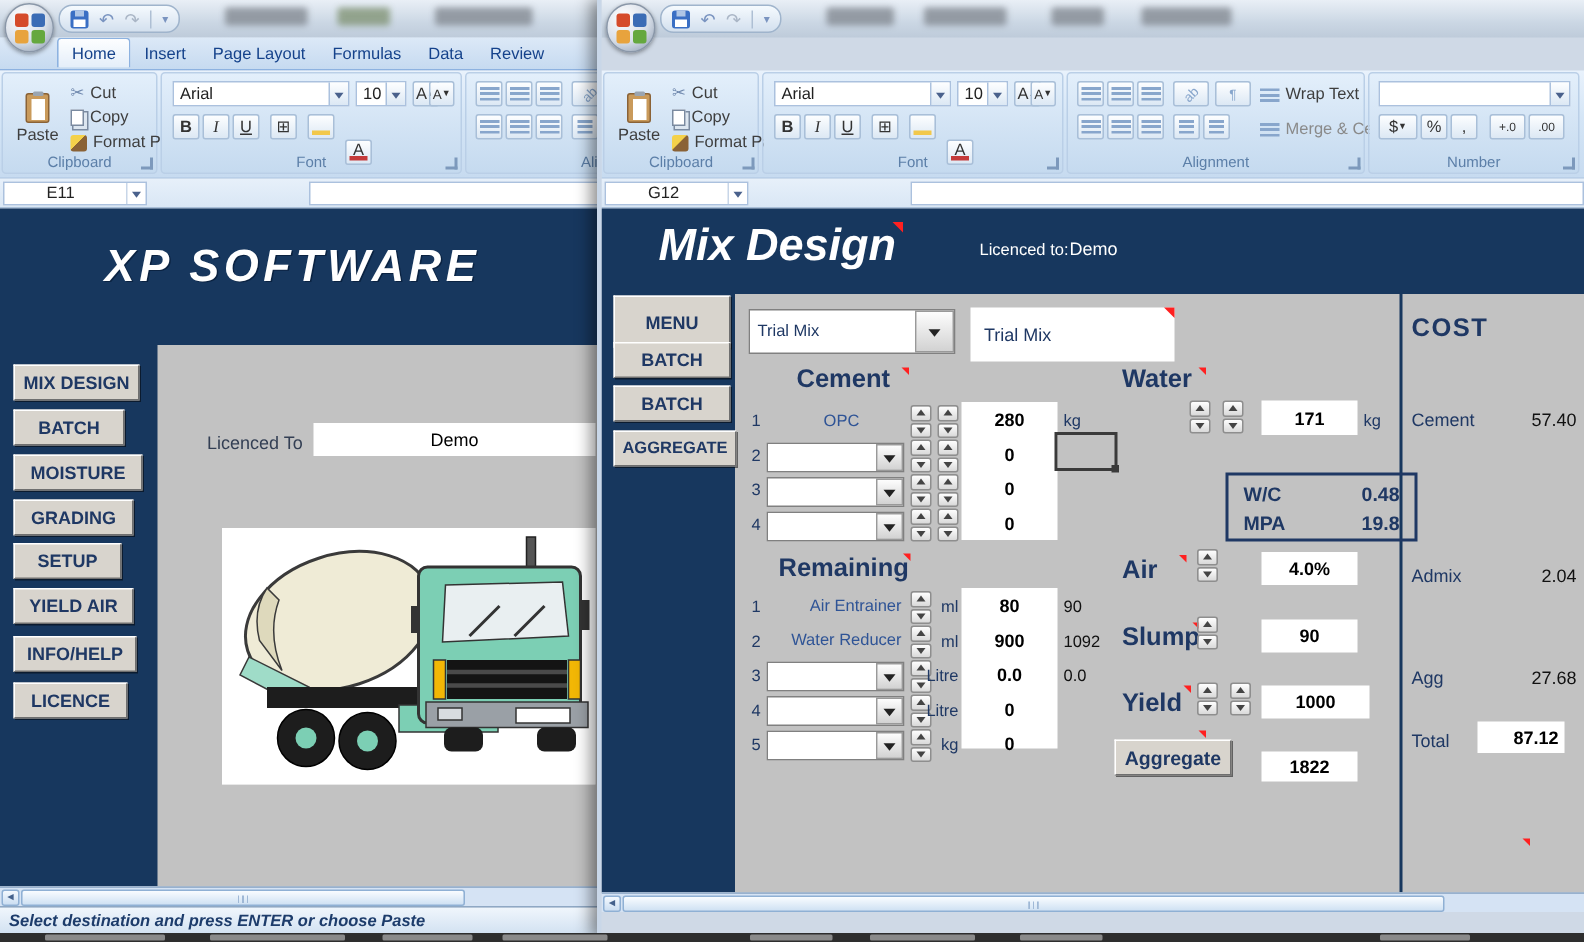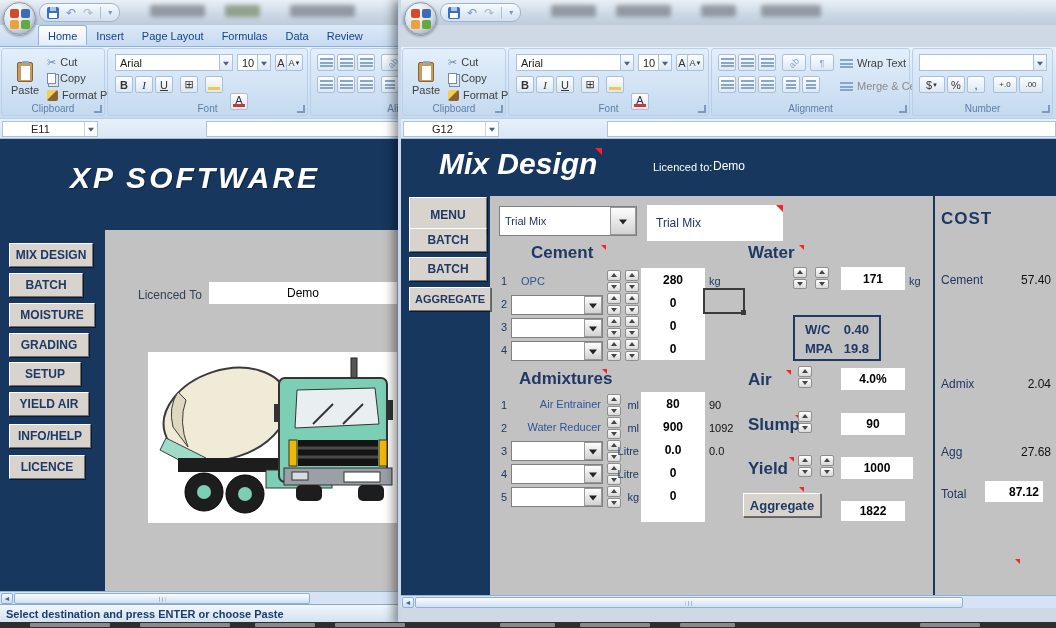--- a/index.html
+++ b/index.html
@@ -118,21 +118,21 @@
 
   
   .hscroll { position:absolute; left:0; right:0; height:13px; background:#D5E3F4; border-top:1px solid #98B1CE; }
   .harrow { position:absolute; left:1px; top:1px; width:12px; height:11px; background:linear-gradient(#F4F9FE,#CBDEF2);
     border:1px solid #8FB0D4; border-radius:2px; font-size:7px; color:#44618C; display:flex; align-items:center; justify-content:center; }
   .hthumb { position:absolute; top:1px; height:11px; background:linear-gradient(#F9FCFF,#CFE1F3); border:1px solid #8FB0D4; border-radius:2px; }
   .hthumb::after { content:""; position:absolute; left:50%; top:3px; transform:translateX(-50%); width:7px; height:5px;
     background:repeating-linear-gradient(to right,#9FB8D6 0,#9FB8D6 1px,transparent 1px,transparent 3px); }
   .statusbar { position:absolute; left:0; right:0; background:linear-gradient(#F0F6FC,#D3E2F2);
     border-top:1px solid #8FA8C4; font-size:11px; color:#1D3C6B; display:flex; align-items:center; }
-  #winL .hscroll { top:591px; } #winL .statusbar { top:604px; height:18px; padding-left:6px; font-weight:bold; }
+  #winL .hscroll { top:591px; } #winL .statusbar { top:604px; height:18px; padding-left:6px; font-weight:bold;font-style:italic; }
   #winR .hscroll { top:595px; } #winR .statusbar { top:608px; height:17px; }
   .stat-item { padding:0 10px; border-right:1px solid #B9CBDE; height:100%; display:flex; align-items:center; }
 
   
   .brand { position:absolute; color:#fff; font-size:30px; font-style:italic; font-weight:bold; letter-spacing:3px;
     text-align:center; text-shadow:1px 1px 0 #0b2342; }
   .mixtitle { position:absolute; color:#fff; font-size:30px; font-style:italic; font-weight:bold; white-space:nowrap; }
   .wtext { position:absolute; color:#fff; white-space:nowrap; }
   .warn { position:absolute; color:#E00000; font-weight:bold; font-size:12px; text-align:center; }
   .truckbox { position:absolute; background:#fff; }
@@ -480,21 +480,21 @@
       <div class="dd" style="left:98px;top:67px;width:138px;height:30px">
         <span style="font-size:11px;color:#1F3864;align-self:center;padding-left:5px">Trial Mix</span>
         <span class="ddb" style="width:26px"></span>
       </div>
       <div class="vbox" style="left:246px;top:66px;width:136px;height:36px;justify-content:flex-start;padding-left:9px;font-weight:normal;color:#1F3864">Trial Mix</div>
       <span class="cm" style="left:375px;top:66px"></span>
 
       <div class="h1" style="left:130px;top:104px">Cement</div>
       <span class="cm sm" style="left:200px;top:106px"></span>
       <div class="lbl" style="left:100px;top:136px">1</div>
-      <div class="lbl" style="left:120px;top:136px;width:80px;color:#2F5496">OPC</div>
+      <div class="lbl" style="left:120px;top:136px;width:80px;text-align:center;color:#2F5496">OPC</div>
       <div class="spin" style="left:206px;top:131px">
           <b class="u"></b>
           <b class="d"></b>
         </div>
       <div class="spin" style="left:224px;top:131px">
           <b class="u"></b>
           <b class="d"></b>
         </div>
       <div class="lbl" style="left:100px;top:159px">2</div>
       <div class="dd" style="left:110px;top:156px">
@@ -534,21 +534,21 @@
         </div>
       <div class="vcol" style="left:240px;top:129px;height:92px">
         <div class="vrow">280</div>
         <div class="vrow">0</div>
         <div class="vrow">0</div>
         <div class="vrow">0</div>
       </div>
       <div class="lbl" style="left:308px;top:136px">kg</div>
       <div class="selcell" style="left:302px;top:149px;width:42px;height:26px"></div>
 
-      <div class="h1" style="left:118px;top:230px">Admixtures</div>
+      <div class="h1" style="left:118px;top:230px">Remaining</div>
       <span class="cm sm" style="left:201px;top:230px"></span>
       <div class="lbl" style="left:100px;top:260px">1</div>
       <div class="lbl" style="left:104px;top:259px;width:96px;text-align:right;color:#2F5496">Air Entrainer</div>
       <div class="spin" style="left:206px;top:255px">
           <b class="u"></b>
           <b class="d"></b>
         </div>
       <div class="lbl" style="left:210px;top:260px;width:28px;text-align:right">ml</div>
       <div class="lbl" style="left:100px;top:283px">2</div>
       <div class="lbl" style="left:104px;top:282px;width:96px;text-align:right;color:#2F5496">Water Reducer</div>
@@ -577,21 +577,21 @@
       <div class="lbl" style="left:208px;top:329px;width:30px;text-align:right">Litre</div>
       <div class="lbl" style="left:100px;top:352px">5</div>
       <div class="dd" style="left:110px;top:348px">
           <span class="ddb"></span>
         </div>
       <div class="spin" style="left:206px;top:347px">
           <b class="u"></b>
           <b class="d"></b>
         </div>
       <div class="lbl" style="left:208px;top:352px;width:30px;text-align:right">kg</div>
-      <div class="vcol" style="left:240px;top:253px;height:130px">
+      <div class="vcol" style="left:240px;top:253px;height:107px">
         <div class="vrow">80</div>
         <div class="vrow">900</div>
         <div class="vrow">0.0</div>
         <div class="vrow">0</div>
         <div class="vrow">0</div>
       </div>
       <div class="alt" style="left:308px;top:260px">90</div>
       <div class="alt" style="left:308px;top:283px">1092</div>
       <div class="alt" style="left:308px;top:306px">0.0</div>
 
@@ -600,24 +600,24 @@
       <div class="spin" style="left:392px;top:128px">
           <b class="u"></b>
           <b class="d"></b>
         </div>
       <div class="spin" style="left:414px;top:128px">
           <b class="u"></b>
           <b class="d"></b>
         </div>
       <div class="vbox" style="left:440px;top:128px;width:64px;height:23px">171</div>
       <div class="lbl" style="left:508px;top:136px">kg</div>
-      <div class="wcbox" style="left:392px;top:176px;width:88px;height:46px">
+      <div class="wcbox" style="left:416px;top:176px;width:128px;height:46px">
         <div class="wcline">
             <span>W/C</span>
-            <span>0.40</span>
+            <span>0.48</span>
           </div>
         <div class="wcline">
             <span>MPA</span>
             <span>19.8</span>
           </div>
       </div>
 
       <div class="h1" style="left:347px;top:231px">Air</div>
       <span class="cm sm" style="left:385px;top:231px"></span>
       <div class="spin" style="left:397px;top:227px">

